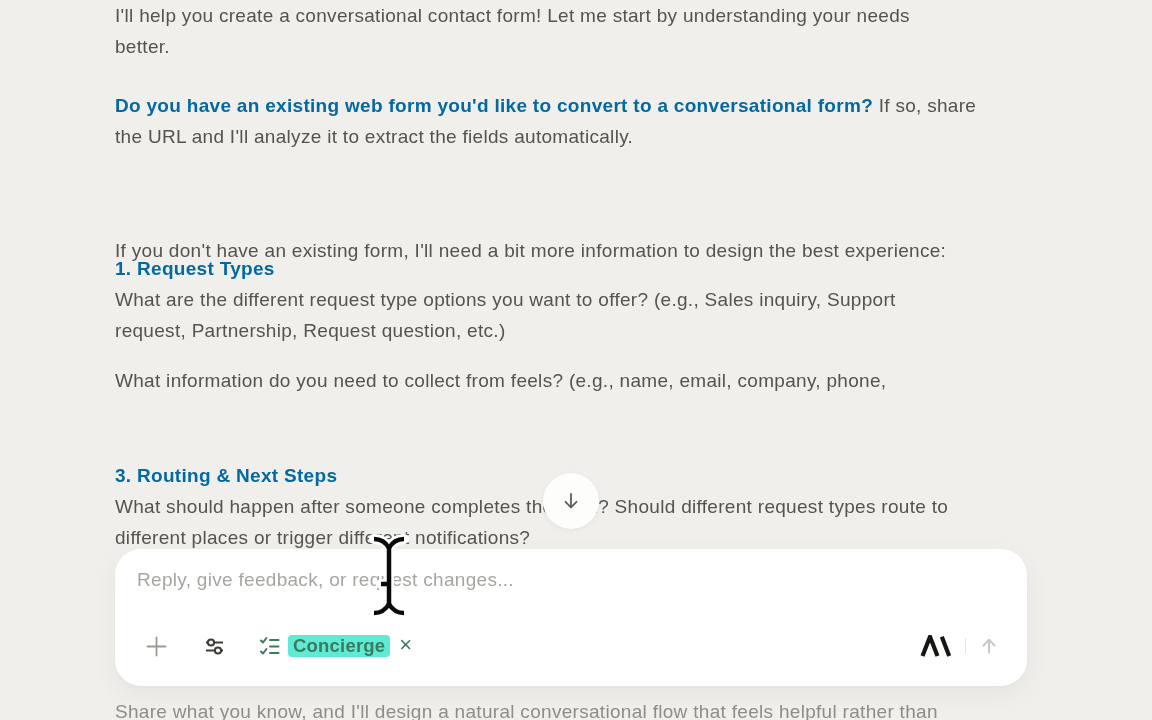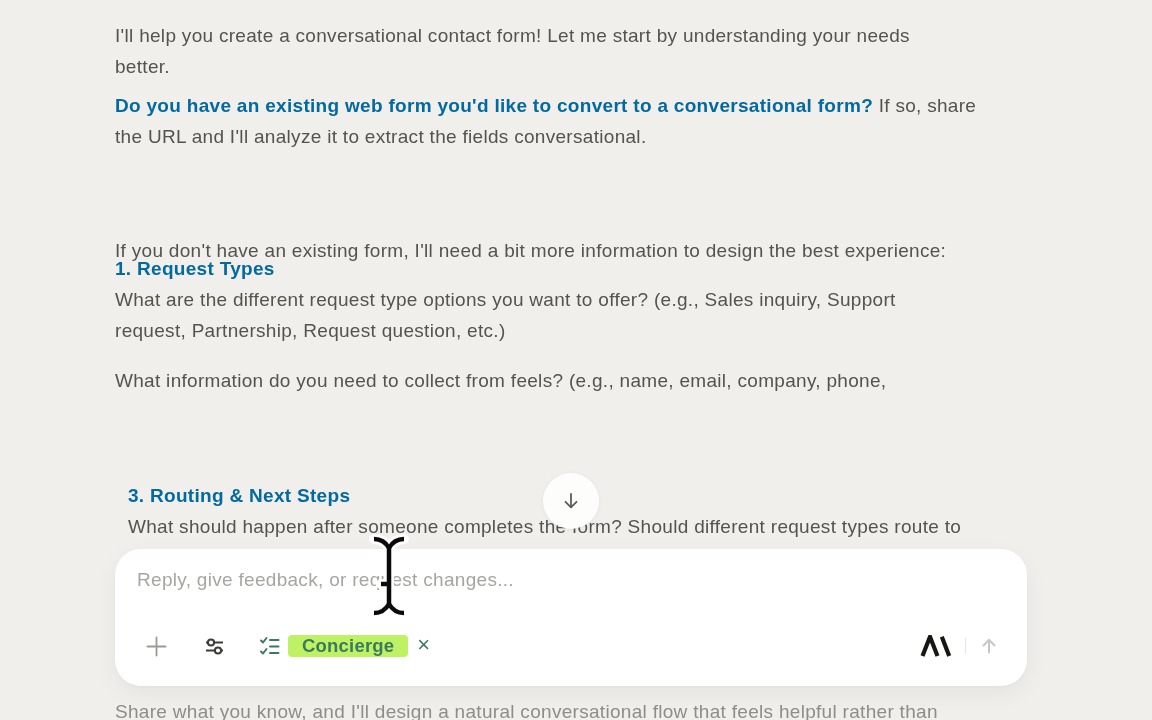--- a/index.html
+++ b/index.html
@@ -9,26 +9,26 @@
     background:#f0efeb;
     font-family:"Liberation Sans", sans-serif;
     color:#54544f;
   }
   .content-block {
     position:absolute; left:115px; width:915px;
     font-size:19px; line-height:31px; letter-spacing:0.3px;
     color:#54544f; z-index:1;
   }
   .line { display:block; }
-  .p1 { top:20px; }
+  .p1 { top:0; }
   .p2 { top:90px; }
   .p3 { top:202px;margin-top:33px; }
   .sec1 { top:253px; }
   .sec2 { top:365px; }
-  .sec3 { top:480px;margin-left:13px; }
+  .sec3 { top:460px; }
   .footer-text { top:696px; white-space:nowrap; color:#8e8e89; }
   b, .heading { font-weight:bold; color:#0369a1; }
   .heading { display:block; }
 
   .scroll-btn {
     position:absolute; left:543px; top:473px; width:56px; height:56px;
     border-radius:50%; background:#fdfdfc; border:none; z-index:2;
     display:flex; align-items:center; justify-content:center;
     box-shadow:0 1px 5px rgba(0,0,0,0.06); cursor:pointer;
   }
@@ -53,21 +53,21 @@
     background:none; border:none; padding:0; cursor:pointer;
     display:flex; align-items:center; justify-content:center;
   }
   .plus-btn { margin-right:35px; }
   .sliders-btn { margin-right:33px; }
   .tool-tag {
     display:flex; align-items:center; gap:8px; cursor:pointer;
     color:#3c7a5e; font-weight:bold; font-size:18.5px; letter-spacing:0.2px;
   }
   .tool-tag-label {
-    background:#bef264; border-radius:4px; padding:0 14px;
+    background:#5eead4; border-radius:4px; padding:0 5px;
   }
   .tag-close {
     background:none; border:none; cursor:pointer;
     color:#3c7a5e; font-size:22px; line-height:20px; padding:0 0 2px 1px;
     font-weight:normal;
   }
   .toolbar-right { display:flex; align-items:center; gap:13px; }
   .toolbar-divider { width:1px; height:16px; background:#e6e6e2; }
 
   .pointer-cursor {
@@ -77,21 +77,21 @@
 </head>
 <body>
 
 <p class="content-block p1">
   <span class="line">I'll help you create a conversational contact form! Let me start by understanding your needs</span>
   <span class="line">better.</span>
 </p>
 
 <p class="content-block p2">
   <span class="line"><b>Do you have an existing web form you'd like to convert to a conversational form?</b><span> If so, share</span></span>
-  <span class="line">the URL and I'll analyze it to extract the fields conversational.</span>
+  <span class="line">the URL and I'll analyze it to extract the fields automatically.</span>
 </p>
 
 <p class="content-block p3">If you don't have an existing form, I'll need a bit more information to design the best experience:</p>
 
 <div class="content-block sec1">
   <span class="heading">1. Request Types</span>
   <span class="line">What are the different request type options you want to offer? (e.g., Sales inquiry, Support</span>
   <span class="line">request, Partnership, Request question, etc.)</span>
 </div>
 

